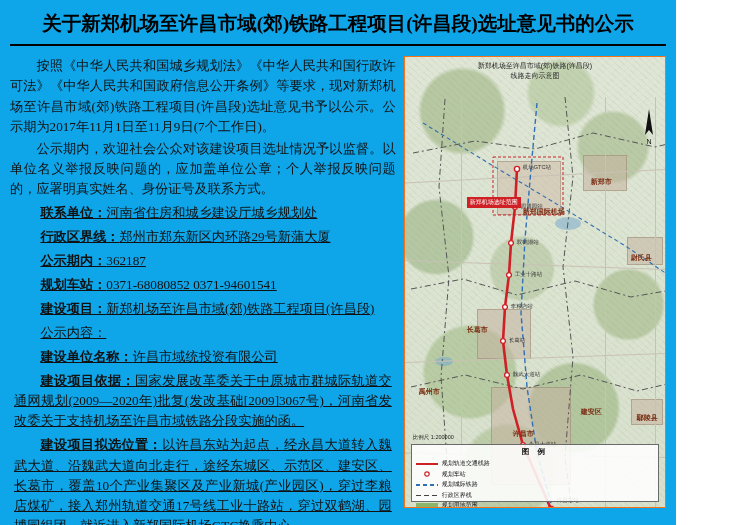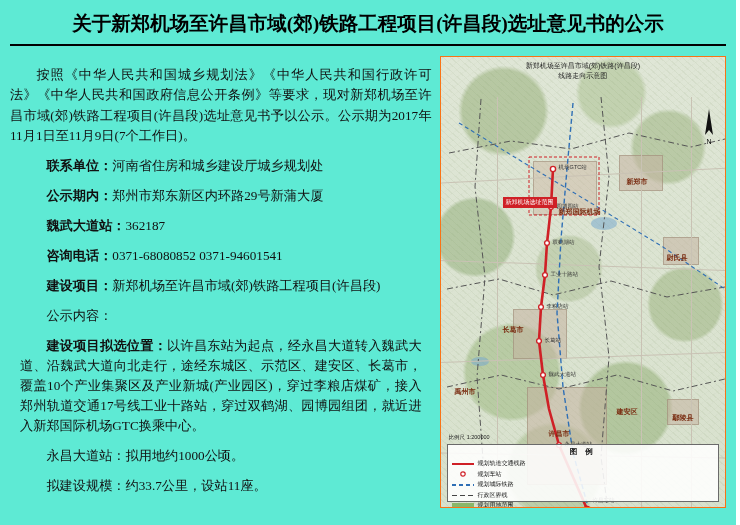--- a/index.html
+++ b/index.html
@@ -8,24 +8,24 @@
   }
   body {
     width: 740px;
     height: 525px;
     background: #ffffff;
     font-family: "Liberation Serif", "DejaVu Serif", serif;
     overflow: hidden;
   }
   .page {
     position: relative;
-    width: 736px;
+    width: 676px;
     height: 525px;
     box-sizing: border-box;
-    background: #5eead4;
+    background: #0ea5e9;
     padding: 8px 10px 6px 10px;
   }
   .title {
     text-align: center;
     font-size: 19.5px;
     font-weight: bold;
     letter-spacing: 0px;
     color: #000;
     padding: 4px 0 8px 0;
     line-height: 1.25;
@@ -45,27 +45,28 @@
   .text-col {
     width: 432px;
     padding-right: 8px;
     box-sizing: border-box;
     font-size: 13.2px;
     line-height: 1.52;
     color: #111;
   }
   .para {
     text-indent: 2em;
-    margin: 9px 0 2px 0;
+    margin: 0 0 2px 0;
     text-align: justify;
   }
   .kv {
-    margin: 10px;
+    margin: 4px;
     text-indent: 0;
     text-align: justify;
+    text-decoration: underline;
   }
   .kv .k {
     font-weight: bold;
   }
   .kv-indent {
     text-indent: 2em;
   }
   .map-col {
     width: 288px;
     height: 452px;
@@ -212,38 +213,45 @@
 <div class="page">
 
   <div class="title">关于新郑机场至许昌市域(郊)铁路工程项目(许昌段)选址意见书的公示</div>
   <hr class="title-rule">
 
   <div class="body-wrap">
 
     <div class="text-col">
 
       <p class="para">按照《中华人民共和国城乡规划法》《中华人民共和国行政许可法》《中华人民共和国政府信息公开条例》等要求，现对新郑机场至许昌市域(郊)铁路工程项目(许昌段)选址意见书予以公示。公示期为2017年11月1日至11月9日(7个工作日)。</p>
+      <p class="para">公示期内，欢迎社会公众对该建设项目选址情况予以监督。以单位名义举报反映问题的，应加盖单位公章；个人举报反映问题的，应署明真实姓名、身份证号及联系方式。</p>
 
       <p class="kv kv-indent">
         <span class="k">联系单位：</span><span>河南省住房和城乡建设厅城乡规划处</span>
       </p>
       <p class="kv kv-indent">
-        <span class="k">公示期内：</span><span>郑州市郑东新区内环路29号新蒲大厦</span>
-      </p>
-      <p class="kv kv-indent">
-        <span class="k">魏武大道站：</span><span>362187</span>
-      </p>
-      <p class="kv kv-indent">
-        <span class="k">咨询电话：</span><span>0371-68080852  0371-94601541</span>
+        <span class="k">行政区界线：</span><span>郑州市郑东新区内环路29号新蒲大厦</span>
+      </p>
+      <p class="kv kv-indent">
+        <span class="k">公示期内：</span><span>362187</span>
+      </p>
+      <p class="kv kv-indent">
+        <span class="k">规划车站：</span><span>0371-68080852  0371-94601541</span>
       </p>
       <p class="kv kv-indent">
         <span class="k">建设项目：</span><span>新郑机场至许昌市域(郊)铁路工程项目(许昌段)</span>
       </p>
       <p class="kv kv-indent">
         <span>公示内容：</span><span></span>
+      </p>
+      <p class="kv kv-indent">
+        <span class="k">建设单位名称：</span><span>许昌市域统投资有限公司</span>
+      </p>
+      <p class="kv kv-indent">
+        <span class="k">建设项目依据：</span><span>国家发展改革委关于中原城市群城际轨道交通网规划(2009—2020年)批复(发改基础[2009]3067号)，河南省发改委关于支持机场至许昌市域铁路分段实施的函。</span>
       </p>
       <p class="kv kv-indent">
         <span class="k">建设项目拟选位置：</span><span>以许昌东站为起点，经永昌大道转入魏武大道、沿魏武大道向北走行，途经东城区、示范区、建安区、长葛市，覆盖10个产业集聚区及产业新城(产业园区)，穿过李粮店煤矿，接入郑州轨道交通17号线工业十路站，穿过双鹤湖、园博园组团，就近进入新郑国际机场GTC换乘中心。</span>
       </p>
       <p class="kv kv-indent">
         <span>永昌大道站：</span><span>拟用地约1000公顷。</span>
       </p>
       <p class="kv kv-indent">
         <span>拟建设规模：</span><span>约33.7公里，设站11座。</span>
       </p>

